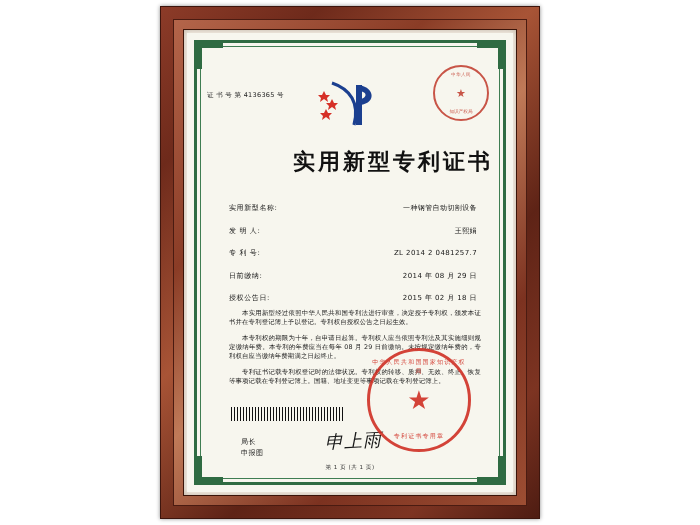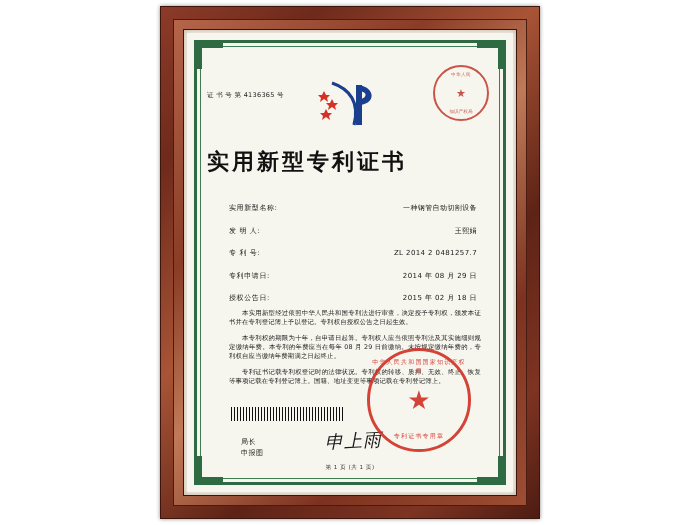--- a/index.html
+++ b/index.html
@@ -164,21 +164,21 @@
     width: 96px;
     height: 54px;
   }
 
   
   .main-title {
     position: absolute;
     left: 0;
     right: 0;
     top: 96px;
-    text-align: left;
+    text-align: right;
     font-size: 22px;
     font-weight: bold;
     letter-spacing: 3px;
     color: #111;
     font-family: "DejaVu Sans", "Liberation Sans", sans-serif;
   }
 
   
   .fields {
     position: absolute;
@@ -352,21 +352,21 @@
           </div>
           <div class="field-row">
             <div class="field-label">发 明 人:</div>
             <div class="field-value">王熙娟</div>
           </div>
           <div class="field-row">
             <div class="field-label">专 利 号:</div>
             <div class="field-value">ZL 2014 2 0481257.7</div>
           </div>
           <div class="field-row">
-            <div class="field-label">专利申请日:</div>
+            <div class="field-label">日前缴纳:</div>
             <div class="field-value">2014 年 08 月 29 日</div>
           </div>
           <div class="field-row">
             <div class="field-label">授权公告日:</div>
             <div class="field-value">2015 年 02 月 18 日</div>
           </div>
         </div>
 
         <div class="body-text">
           <p>本实用新型经过依照中华人民共和国专利法进行审查，决定授予专利权，颁发本证书并在专利登记簿上予以登记。专利权自授权公告之日起生效。</p>

